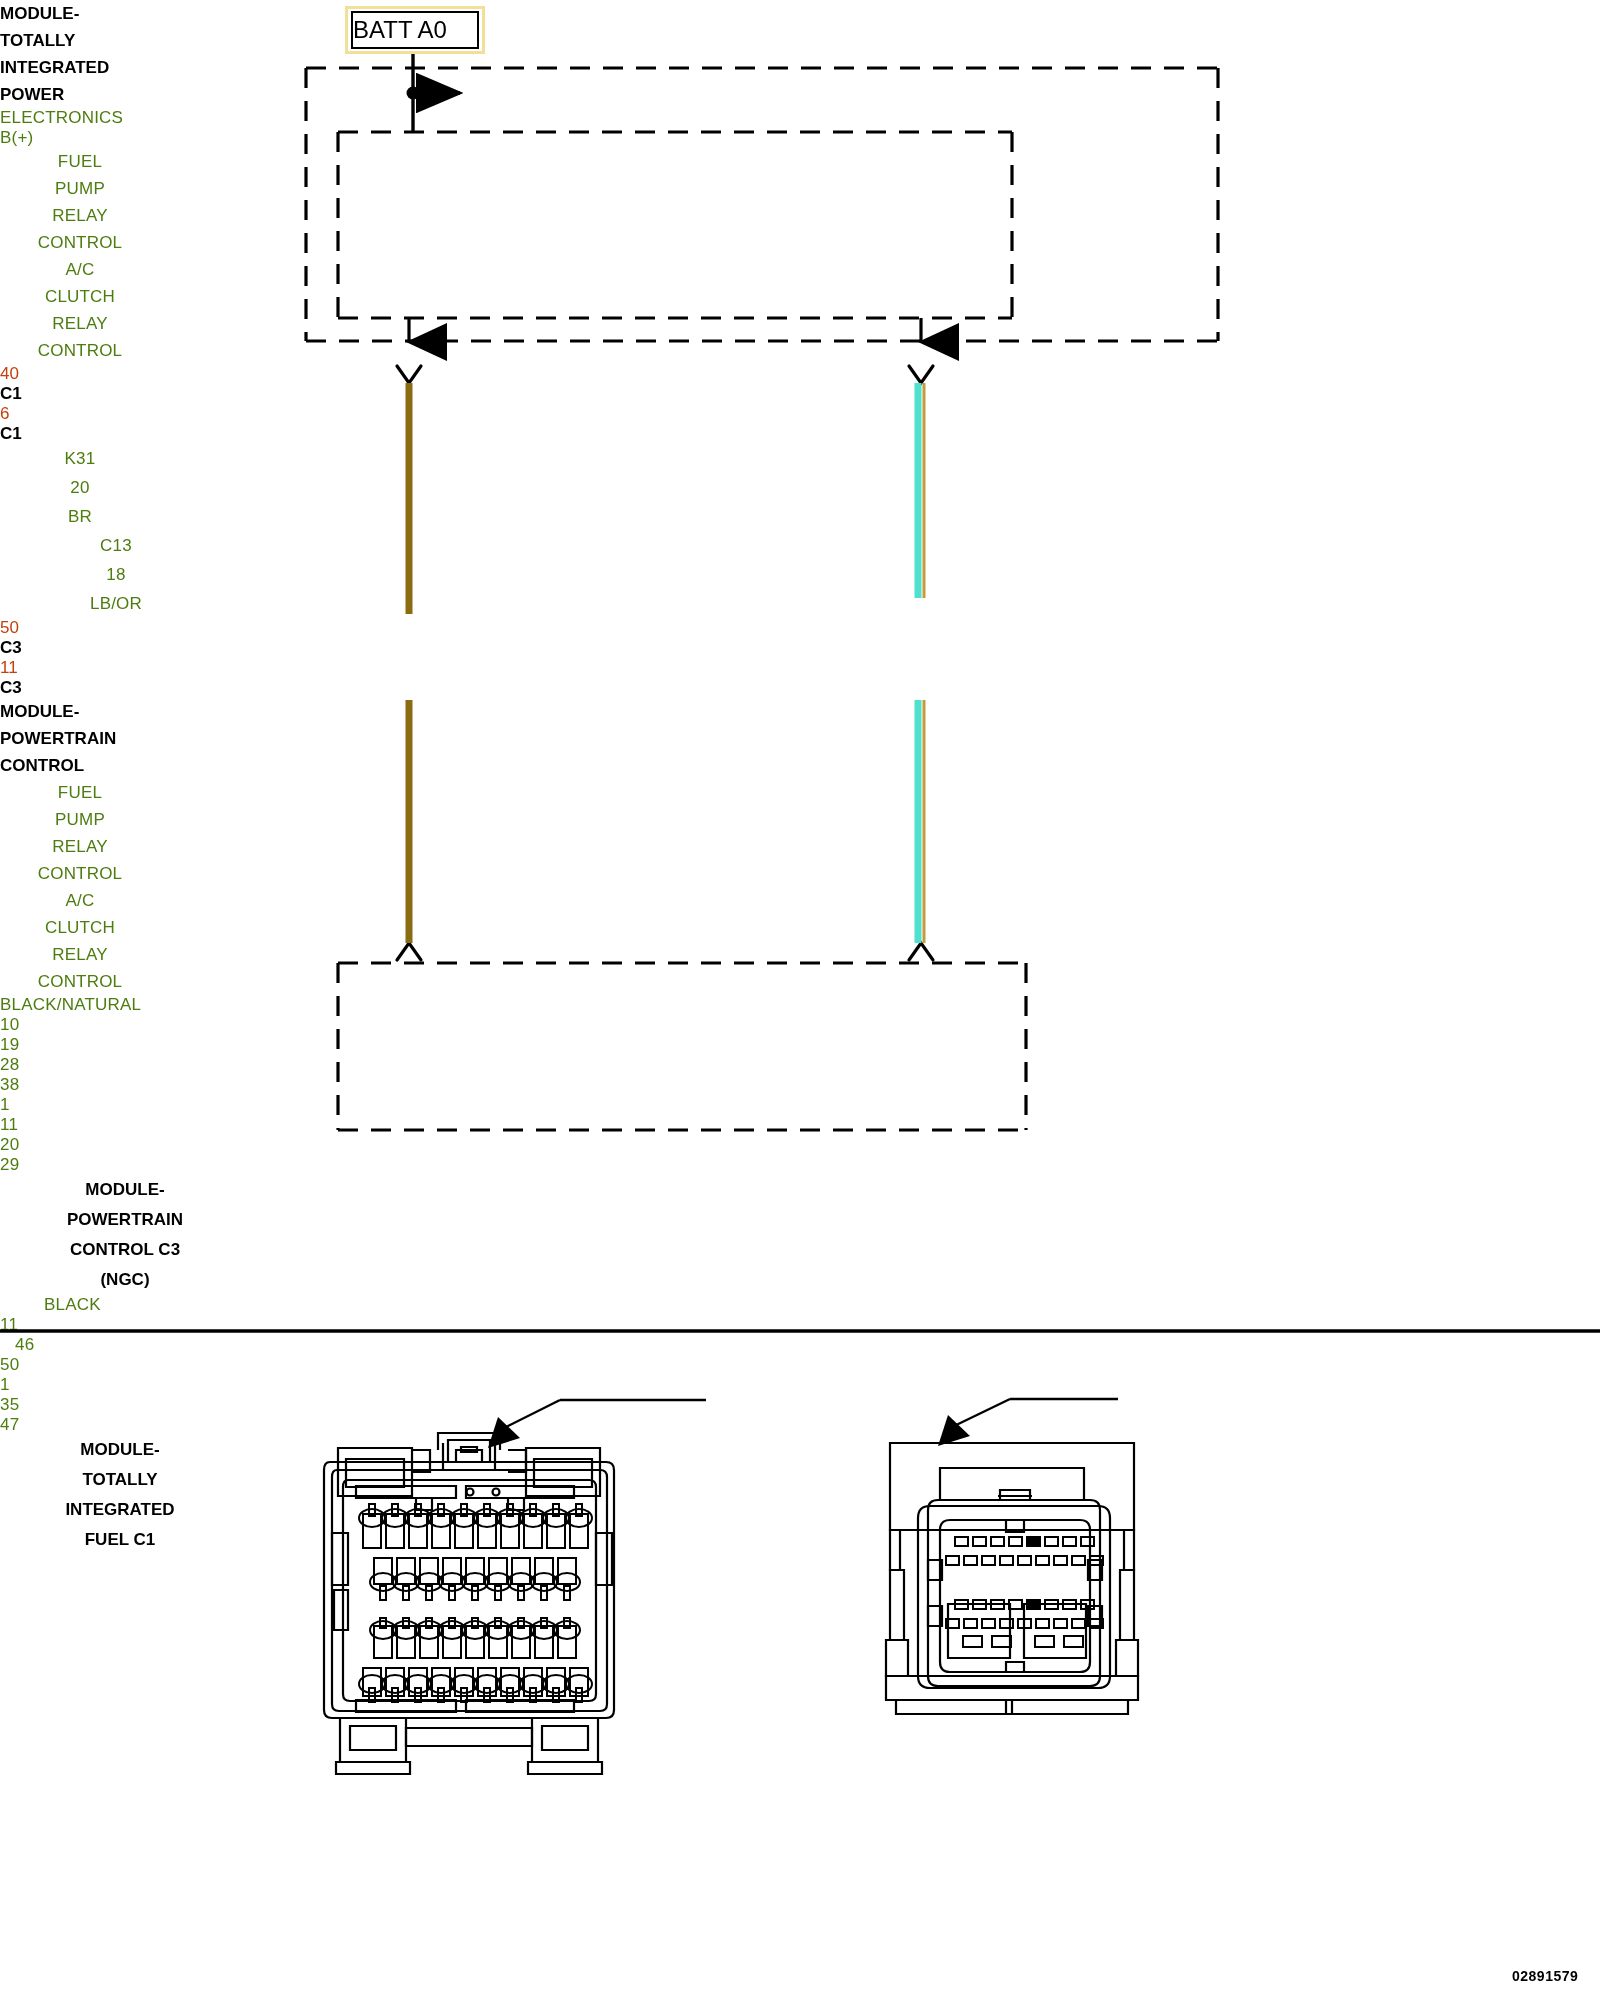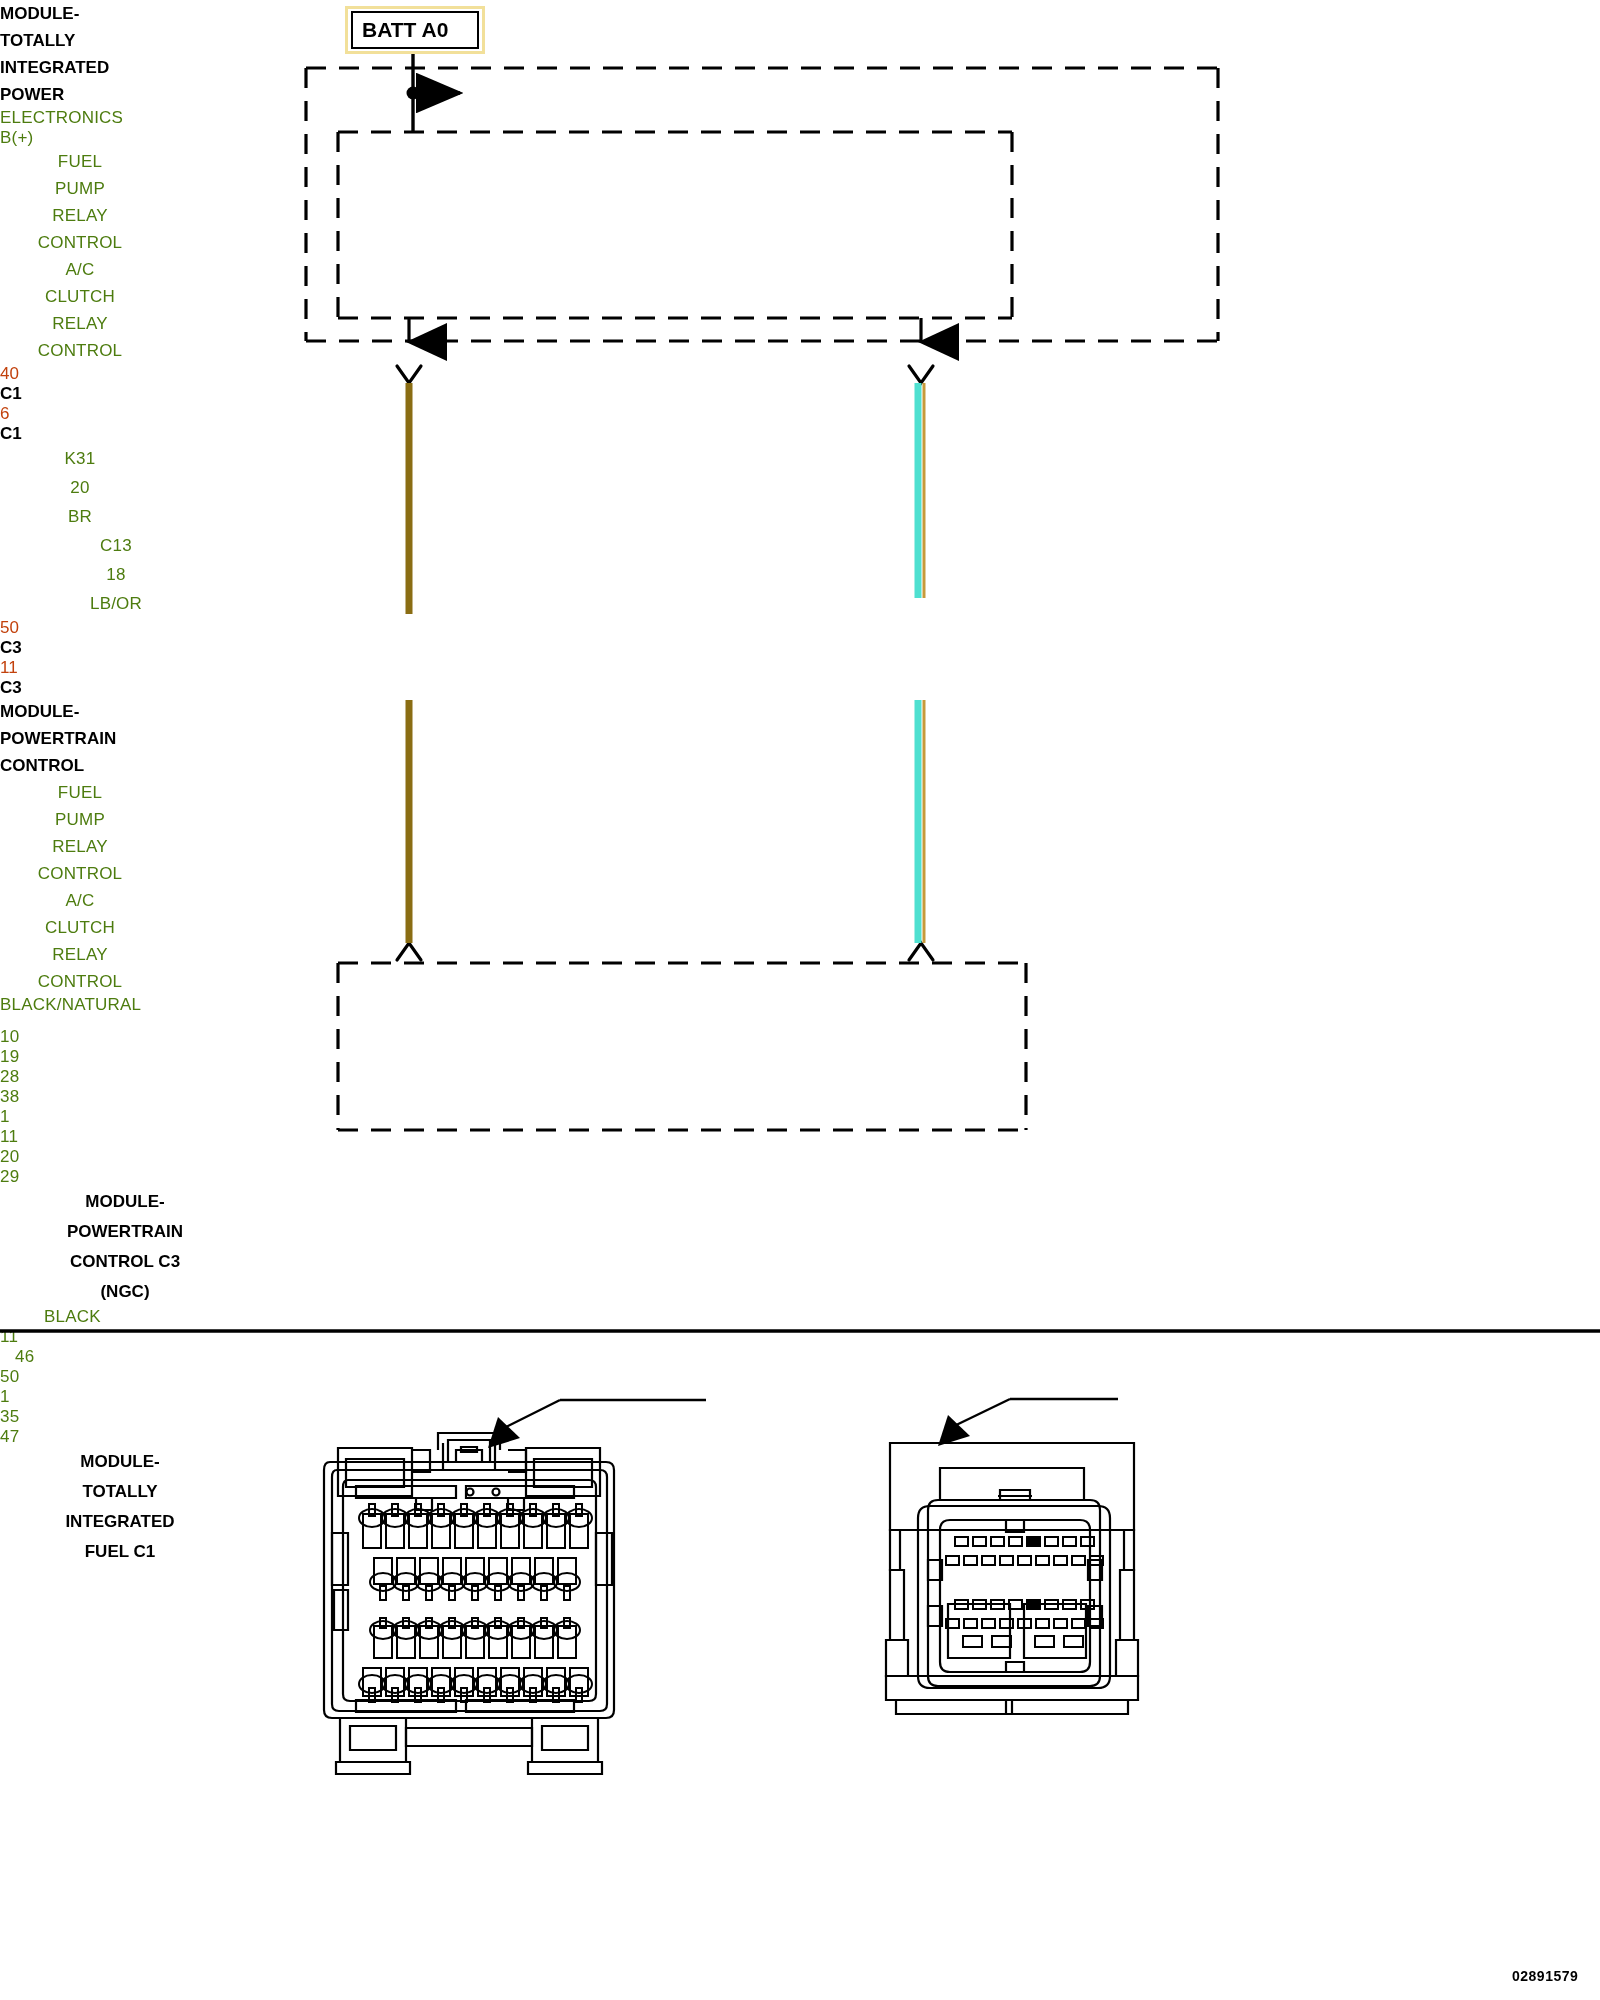--- a/index.html
+++ b/index.html
@@ -10,21 +10,21 @@
   .thin{font-size:17px;color:#4d7c0f;letter-spacing:.2px;}
   .bold{font-size:17px;font-weight:bold;color:#000;}
   .pin{font-size:17px;color:#c2410c;}
   .modtxt{font-size:17px;font-weight:bold;color:#000;line-height:27px;}
   .conntxt{font-size:17px;font-weight:bold;color:#000;line-height:30px;text-align:center;}
   .ctr{text-align:center;}
   .battbox{position:absolute;border:3px solid #f2e09a;background:#fff;
            box-sizing:border-box;}
   .battinner{position:absolute;border:2px solid #000;background:#fff;
              box-sizing:border-box;display:flex;align-items:center;}
-  .battinner span{font-size:21px;font-weight:bold;padding-left:9px;}
+  .battinner span{font-size:24px;font-weight:normal;}
   .fignum{position:absolute;font-size:14px;font-weight:bold;letter-spacing:.5px;}
 </style>
 </head>
 <body>
 
 <div class="stage">
 
   <svg class="layer" viewBox="0 0 1600 2000">
     <defs>
       <marker id="arrH" markerWidth="14" markerHeight="12" refX="13" refY="6" orient="auto">
@@ -507,21 +507,21 @@
 
   <div class="thin ctr" style="left:841px;top:981px;width:160px;line-height:27px;">
     <div>A/C</div>
     <div>CLUTCH</div>
     <div>RELAY</div>
     <div>CONTROL</div>
   </div>
 
   <div class="thin" style="left:712px;top:1389px;">BLACK/NATURAL</div>
 
-  <div class="thin" style="left:286px;top:1554px;margin-top:12px;">10</div>
+  <div class="thin" style="left:286px;top:1554px;">10</div>
   <div class="thin" style="left:286px;top:1597px;">19</div>
   <div class="thin" style="left:286px;top:1650px;">28</div>
   <div class="thin" style="left:286px;top:1690px;">38</div>
 
   <div class="thin" style="left:672px;top:1554px;">1</div>
   <div class="thin" style="left:672px;top:1597px;">11</div>
   <div class="thin" style="left:672px;top:1650px;">20</div>
   <div class="thin" style="left:672px;top:1690px;">29</div>
 
   <div class="conntxt" style="left:318px;top:1810px;width:250px;">

